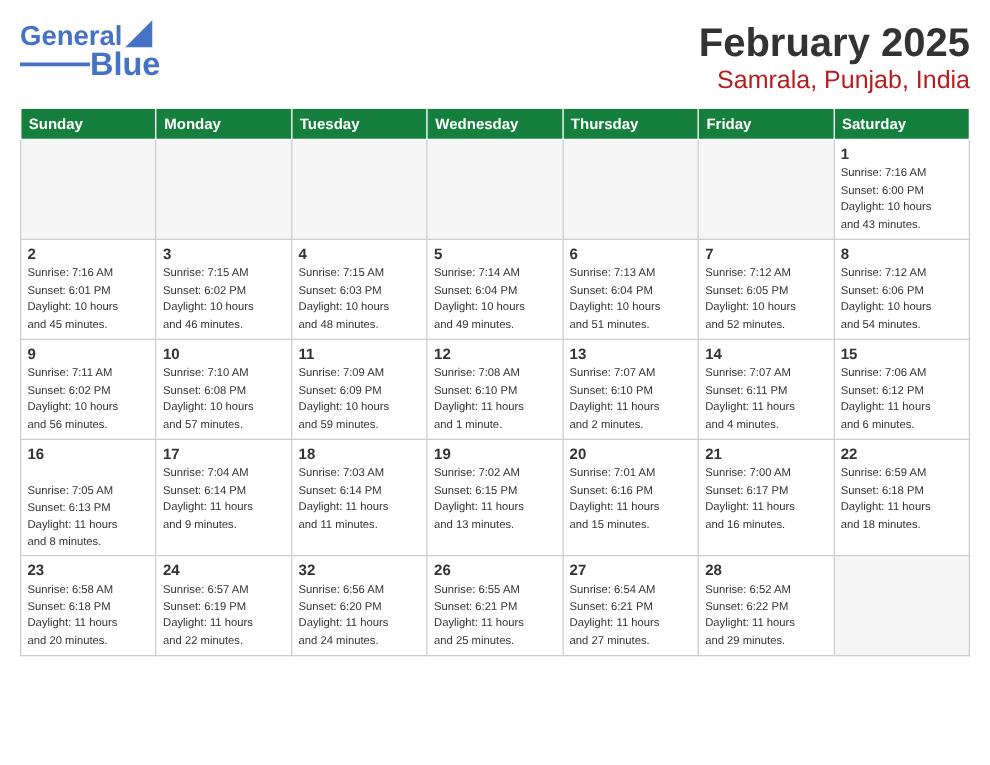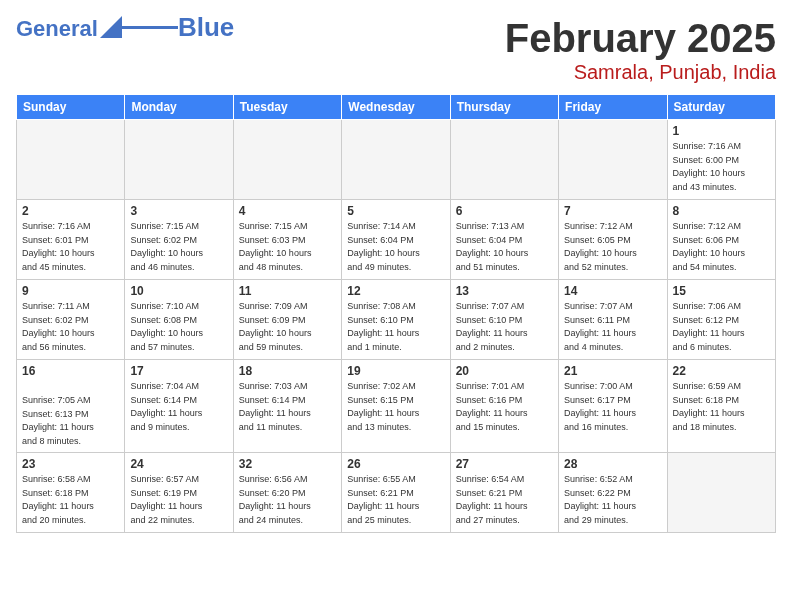--- a/index.html
+++ b/index.html
@@ -11,37 +11,37 @@
       padding: 16px;
     }
     .header {
       display: flex;
       justify-content: space-between;
       align-items: flex-start;
       margin-bottom: 10px;
     }
     .logo {
       display: flex;
-      flex-direction: row;
+      flex-direction: column;
       align-items: flex-start;
     }
     .logo-text {
       font-size: 22px;
       font-weight: bold;
       color: #333;
       line-height: 1;
     }
     .logo-text span { color: #4472c4; }
     .title-block { text-align: right; }
-    .title-block h1 { font-size: 40px; color: #333; font-weight: bold; }
+    .title-block h1 { font-size: 32px; color: #333; font-weight: bold; }
     .title-block h2 { font-size: 20px; color: #b91c1c; font-weight: normal; }
 
     .calendar { width: 100%; border-collapse: collapse; }
     .calendar th {
-      background: #3b82f6;
+      background: #15803d;
       color: #fff;
       font-size: 12px;
       font-weight: bold;
       padding: 5px 6px;
       text-align: left;
       border: 1px solid #fff;
     }
     .calendar td {
       vertical-align: top;
       border: 1px solid #ccc;

